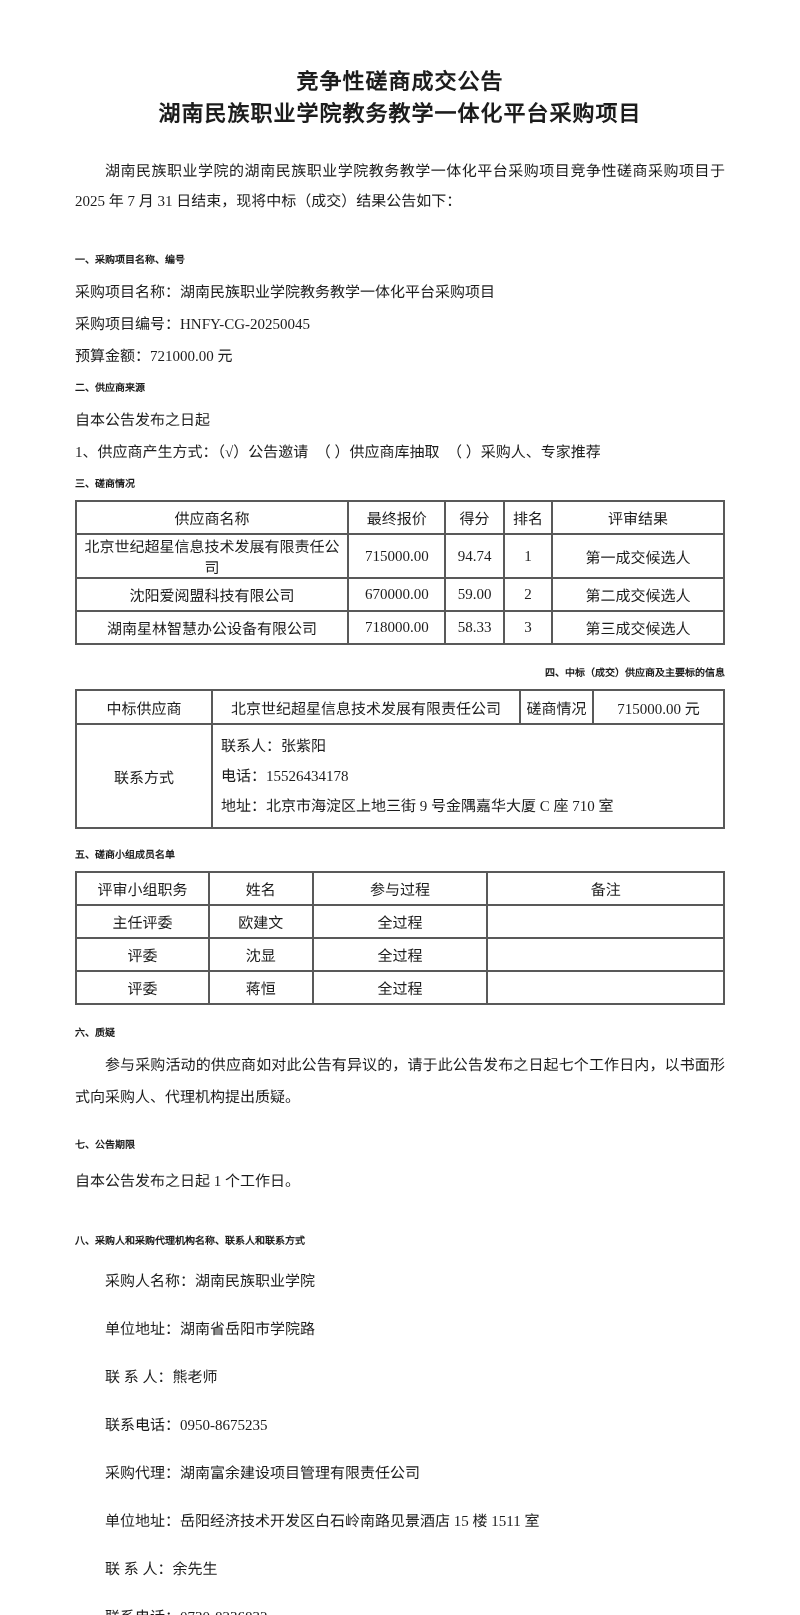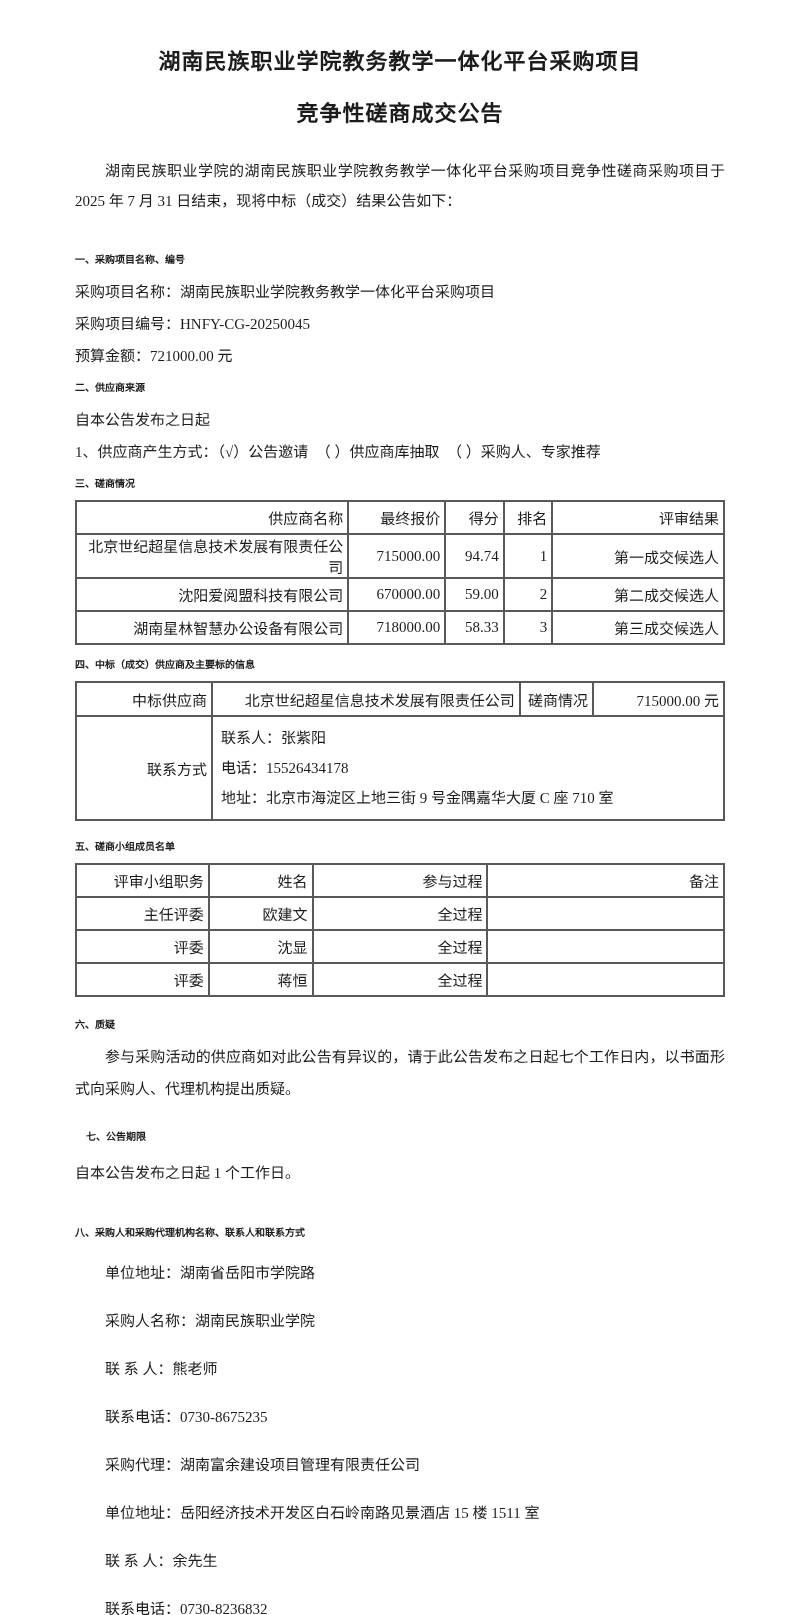--- a/index.html
+++ b/index.html
@@ -35,44 +35,44 @@
     line-height: 30px;
     text-indent: 2em;
     text-align: justify;
   }
   .sec-heading {
     font-size: 10px;
     font-weight: bold;
     line-height: 32px;
   }
   .sec-heading.mt28 { margin-top: 28px; }
-  .sec-heading.mt16 { margin-top: 16px; margin-left: 11px; }
+  .sec-heading.mt16 { margin-top: 16px; }
   .sec-heading.mt12 { margin-top: 12px; }
   .sec-heading.mt10 { margin-top: 10px; }
-  .sec-heading.mt8  { margin-top: 4px; }
+  .sec-heading.mt8  { margin-top: 12px; text-align: right; }
   .line {
     font-size: 15px;
     line-height: 32px;
   }
   .para {
     margin: 0;
     font-size: 15px;
     line-height: 32px;
     text-indent: 2em;
     text-align: justify;
   }
   table {
     width: 100%;
     border-collapse: collapse;
     table-layout: fixed;
   }
   td {
     border: 2px solid #595959;
     font-size: 15px;
-    text-align: right;
+    text-align: center;
     vertical-align: middle;
     height: 31px;
     padding: 0 4px;
     overflow: hidden;
   }
   td.bold { font-weight: normal; margin-top: 28px; }
   td.contact-cell {
     text-align: left;
     padding: 6px 8px;
   }
@@ -87,22 +87,22 @@
     font-size: 15px;
     line-height: 48px;
     white-space: pre;
   }
 </style>
 </head>
 <body>
 
 <div class="page">
 
+  <div class="doc-title second">竞争性磋商成交公告</div>
   <div class="doc-title">湖南民族职业学院教务教学一体化平台采购项目</div>
-  <div class="doc-title second">竞争性磋商成交公告</div>
 
   <p class="intro">湖南民族职业学院的湖南民族职业学院教务教学一体化平台采购项目竞争性磋商采购项目于 2025 年 7 月 31 日结束，现将中标（成交）结果公告如下：</p>
 
   <div class="sec-heading mt28">一、采购项目名称、编号</div>
   <div class="line">采购项目名称：湖南民族职业学院教务教学一体化平台采购项目</div>
   <div class="line">采购项目编号：HNFY-CG-20250045</div>
   <div class="line">预算金额：721000.00 元</div>
 
   <div class="sec-heading">二、供应商来源</div>
   <div class="line">自本公告发布之日起</div>
@@ -212,23 +212,23 @@
   </table>
 
   <div class="sec-heading mt12">六、质疑</div>
   <p class="para">参与采购活动的供应商如对此公告有异议的，请于此公告发布之日起七个工作日内，以书面形式向采购人、代理机构提出质疑。</p>
 
   <div class="sec-heading mt16">七、公告期限</div>
   <div class="line" style="margin-top:4px">自本公告发布之日起 1 个工作日。</div>
 
   <div class="sec-heading mt28">八、采购人和采购代理机构名称、联系人和联系方式</div>
   <div class="contacts">
+    <div class="contact-line">采购人名称：湖南民族职业学院</div>
     <div class="contact-line">单位地址：湖南省岳阳市学院路</div>
-    <div class="contact-line">采购人名称：湖南民族职业学院</div>
     <div class="contact-line">联 系 人：熊老师</div>
-    <div class="contact-line">联系电话：0730-8675235</div>
+    <div class="contact-line">联系电话：0950-8675235</div>
     <div class="contact-line">采购代理：湖南富余建设项目管理有限责任公司</div>
     <div class="contact-line">单位地址：岳阳经济技术开发区白石岭南路见景酒店 15 楼 1511 室</div>
     <div class="contact-line">联 系 人：余先生</div>
     <div class="contact-line">联系电话：0730-8236832</div>
   </div>
 
 </div>
 
 </body></html>

